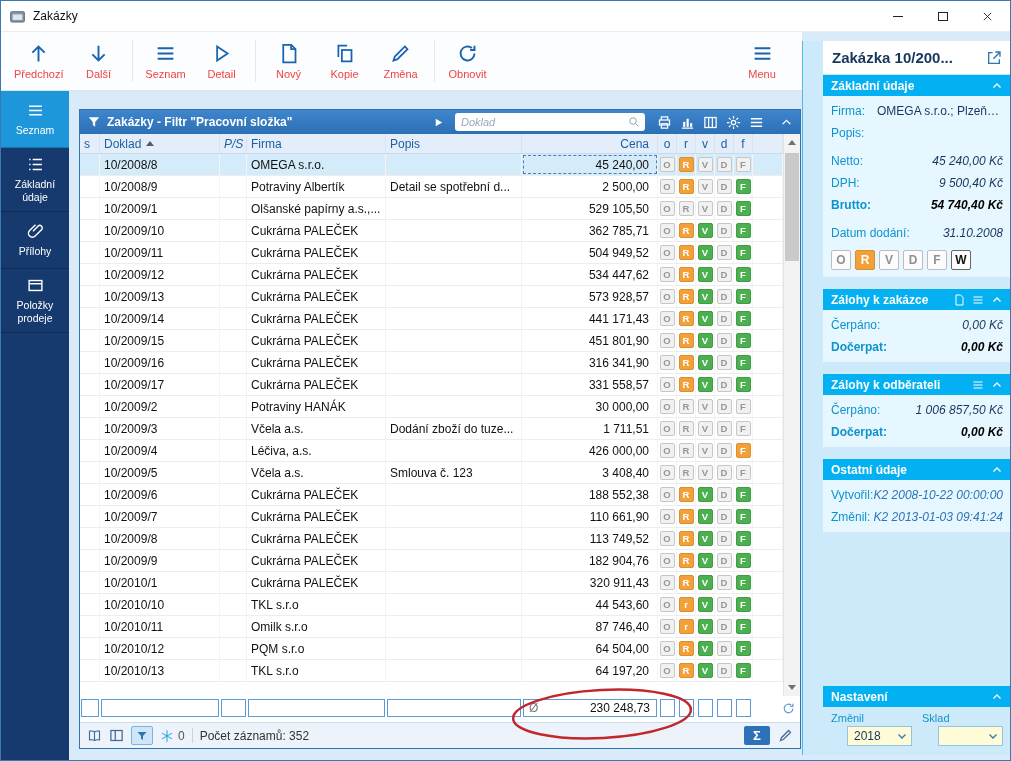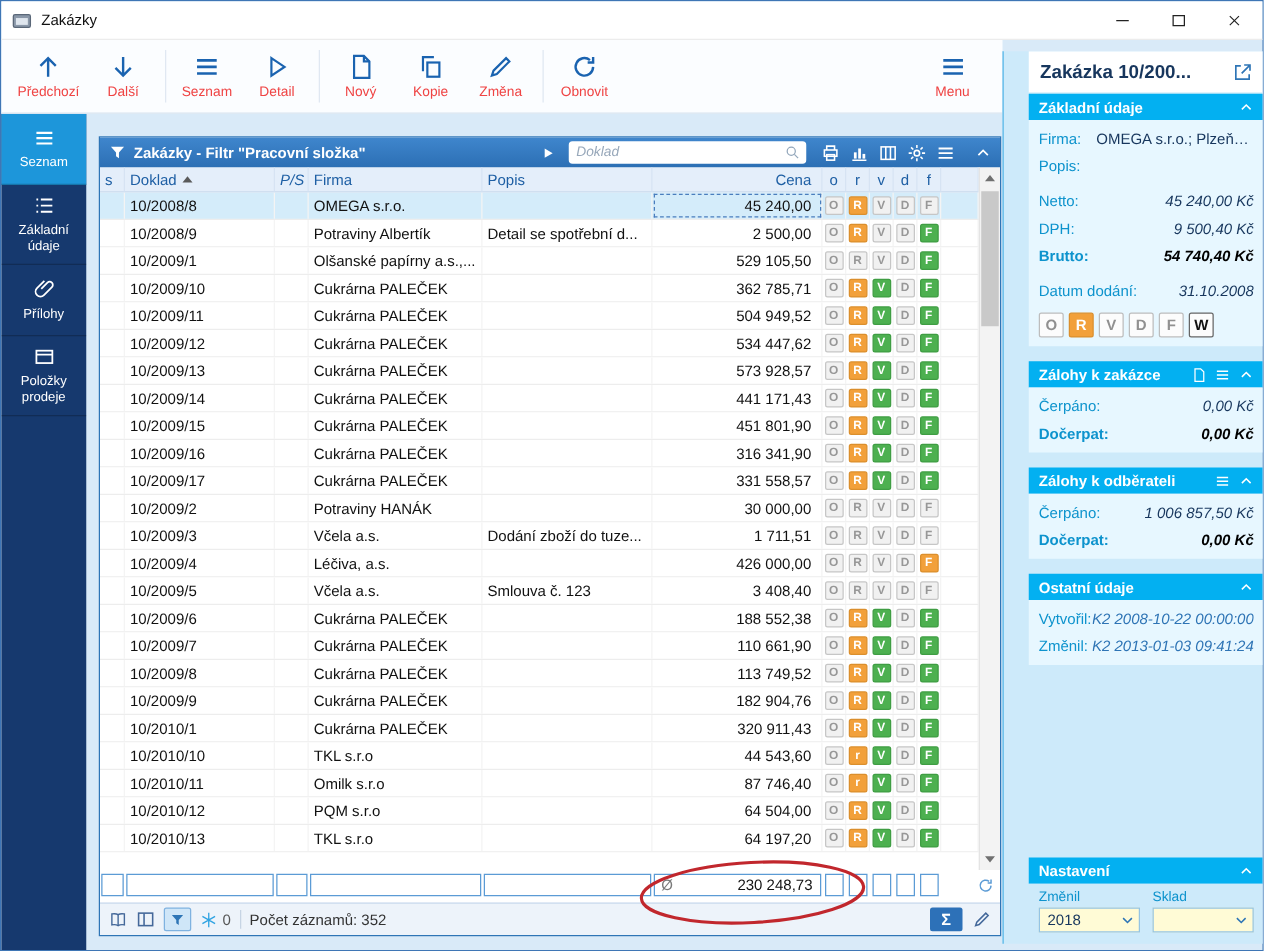--- a/index.html
+++ b/index.html
@@ -126,21 +126,21 @@
   .pval.blue{color:#2e74b5;}
   .pflags{display:flex;gap:4px;padding:6px 0 3px;}
   .pflag{width:20px;height:20px;border:1px solid #bdbdbd;background:#fcfcfc;color:#909090;font-weight:bold;font-size:12px;display:flex;align-items:center;justify-content:center;border-radius:2px;cursor:default;}
   .pflag.orange{background:#f2a03a;border-color:#da8f2e;color:#fff;}
   .pflag.w{color:#111;border-color:#666;}
   .rp-filler{flex:1;}
   .psec.settings{margin-bottom:0;}
   .settings-b{display:flex;gap:10px;background:#cdeafa;padding:3px 8px 9px;}
   .sfield{flex:1;min-width:0;}
   .sflabel{color:#0d93cd;font-size:11px;height:16px;display:flex;align-items:center;}
-  .sfbox{height:20px;background:#fffbd6;border:1px solid #94c4e4;display:flex;align-items:center;padding:0 3px 0 6px;color:#17365d;font-size:12px;}
+  .sfbox{height:20px;background:#fffbd6;border:1px solid #94c4e4;display:flex;align-items:center;padding:0 3px 0 6px;color:#17365d;font-size:12px;margin-left:16px;}
   .sfval{flex:1;white-space:nowrap;overflow:hidden;}
   .sfarrow{width:12px;height:12px;color:#2e75b6;}
 
   
   .annot{position:absolute;left:505px;top:684px;z-index:50;pointer-events:none;}
 </style>
 </head>
 <body>
 
 <div class="window">

